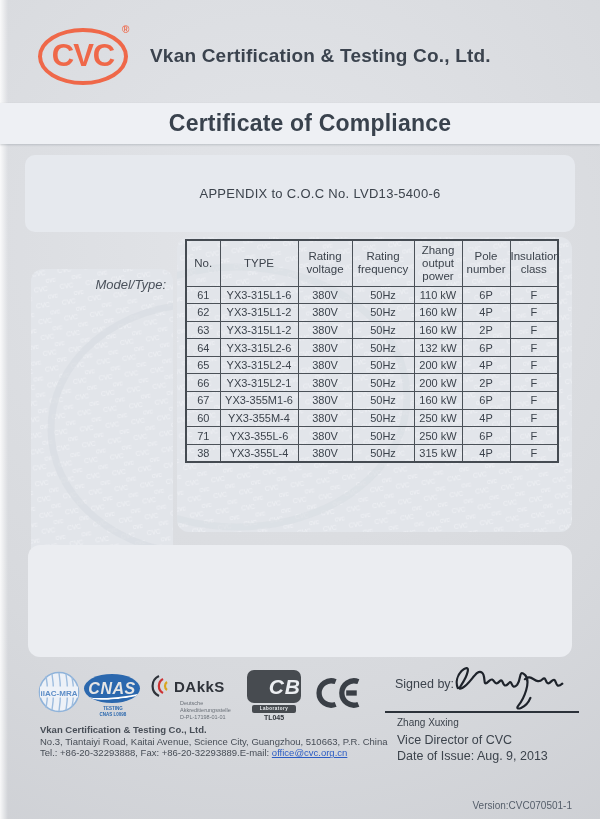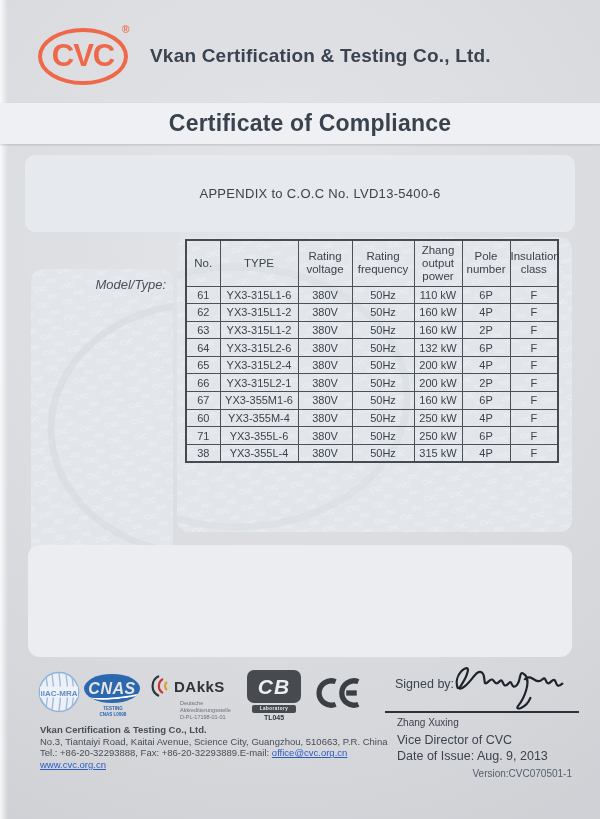--- a/index.html
+++ b/index.html
@@ -58,41 +58,41 @@
   .cnas-ellipse span { color:#e5e5e5; font-size:16px; font-weight:bold; font-style:italic; letter-spacing:.5px; }
   .cnas-ellipse::after { content:""; position:absolute; left:4px; bottom:4px; width:60px; height:10px;
     border-bottom:2px solid #fff; border-radius:50%; transform:rotate(-6deg); }
   .cnas-sub { margin-top:3px; font-size:4.5px; color:#2b68ae; line-height:5.5px; font-weight:bold; }
   .dakks { position:absolute; left:150px; top:14px; }
   .dakks-row { display:flex; align-items:center; }
   .dakks-label { font-size:15px; font-weight:bold; color:#2f333a; letter-spacing:.5px; margin-left:2px; }
   .dakks-sub { margin-left:30px; margin-top:2px; font-size:5.5px; color:#6a7078; line-height:7px; }
   .cb { position:absolute; left:247px; top:10px; width:54px; text-align:center; }
   .cb-badge { width:54px; height:33px; background:#474b50; border-radius:7px;
-    display:flex; align-items:center; justify-content:center; }
+    display:flex; align-items:center; justify-content:flex-end; }
   .cb-badge span { color:#eceef1; font-size:21px; font-weight:bold; font-style:italic; letter-spacing:1px; }
   .cb-lab { margin:2px auto 0; width:44px; height:8px; background:#474b50; border-radius:2px;
     color:#eceef1; font-size:4.5px; font-weight:bold; line-height:8px; letter-spacing:.5px; }
   .cb-num { font-size:7px; font-weight:bold; color:#33373d; margin-top:1px; }
   .ce { position:absolute; left:308px; top:14px; }
 
   
   .sign-area { position:absolute; left:385px; top:655px; width:195px; }
   .signed-by { position:absolute; left:10px; top:22px; font-size:12.5px; color:#3c434c; }
   .sig-svg { position:absolute; left:62px; top:0px; }
   .sig-line { position:absolute; left:0; top:56px; width:194px; border-top:2px solid #2c323a; }
   .sig-name { position:absolute; left:12px; top:62px; font-size:10px; color:#3c434c; }
   .sig-title { position:absolute; left:12px; top:78px; font-size:12.5px; color:#3c434c; }
   .sig-date { position:absolute; left:12px; top:94px; font-size:12.5px; color:#3c434c; }
 
   
   .footer { position:absolute; left:40px; top:724px; font-size:9.5px; line-height:11.6px; color:#474d56; }
   .footer .f-bold { font-weight:bold; }
   .footer a { color:#2b5cc4; text-decoration:underline; cursor:pointer; }
-  .version { position:absolute; right:28px; top:768px; font-size:10px; color:#555e6a; }
+  .version { position:absolute; right:28px; top:800px; font-size:10px; color:#555e6a; }
 </style>
 </head>
 <body>
 
 <svg width="0" height="0" style="position:absolute">
   <defs>
     <pattern id="wm" width="26" height="16" patternUnits="userSpaceOnUse" patternTransform="rotate(-8)">
       <text x="0" y="8" font-size="6.5" font-family="Liberation Sans, sans-serif" fill="#f2f4f8" opacity="0.8">CVC</text>
       <text x="13" y="16" font-size="6.5" font-family="Liberation Sans, sans-serif" fill="#f2f4f8" opacity="0.8">cvc</text>
     </pattern>
@@ -306,16 +306,15 @@
     <div class="sig-title">Vice Director of CVC</div>
     <div class="sig-date">Date of Issue: Aug. 9, 2013</div>
   </div>
 
   <div class="footer">
     <div class="f-bold">Vkan Certification &amp; Testing Co., Ltd.</div>
     <div>No.3, Tiantaiyi Road, Kaitai Avenue, Science City, Guangzhou, 510663, P.R. China</div>
     <div>
       <span>Tel.: +86-20-32293888, Fax: +86-20-32293889.E-mail: </span><a>office@cvc.org.cn</a>
     </div>
-    <div><a>www.cvc.org.cn</a></div>
   </div>
   <div class="version">Version:CVC070501-1</div>
 </div>
 
 </body></html>

